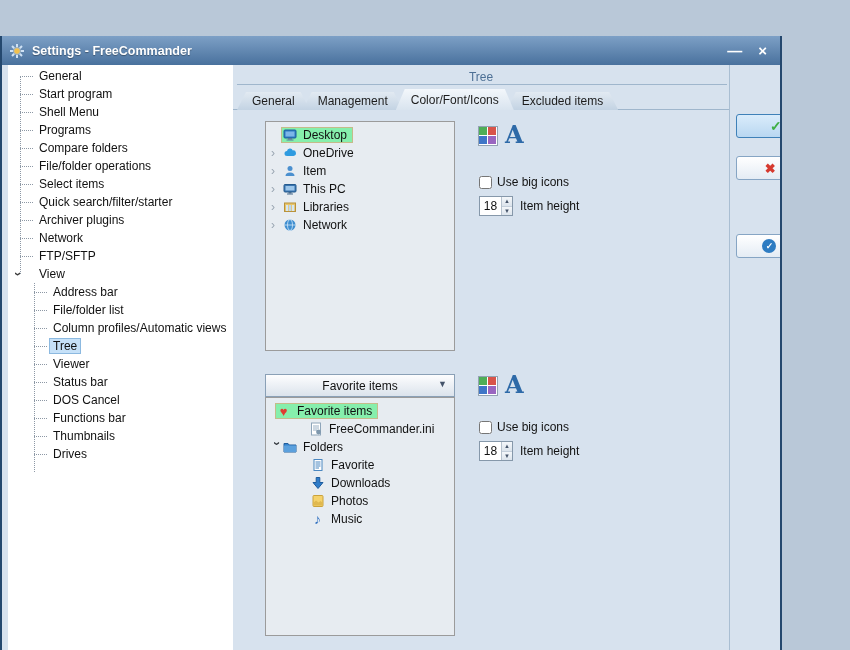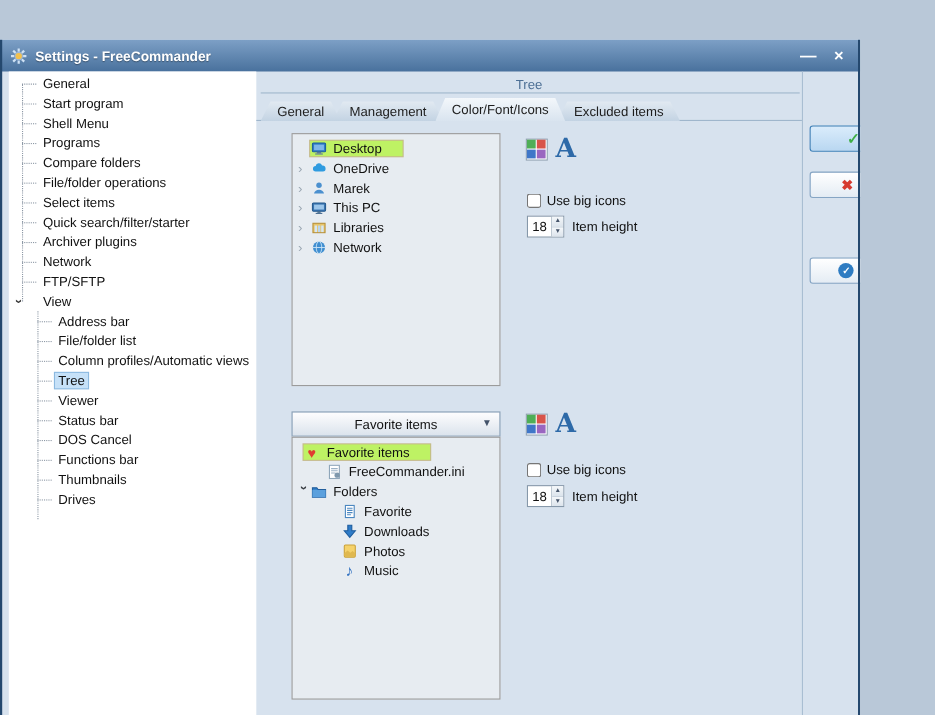--- a/index.html
+++ b/index.html
@@ -45,22 +45,22 @@
   .preview { position:absolute; background:#e7ecf1; border:1px solid #9b9b9b; padding-top:4px; overflow:hidden; }
   #box1 { left:32px; top:56px; width:190px; height:230px; }
   #box2 { left:32px; top:332px; width:190px; height:239px; }
 
   .t-row { height:18px; display:flex; align-items:center; padding-left:5px; white-space:nowrap; }
   .t-chev { width:11px; color:#9aa6b2; font-size:12px; line-height:1; flex:none; }
   .t-chev.exp { color:#3a3f45; transform:rotate(90deg); width:11px; font-weight:bold; }
   .t-icon { width:15px; height:14px; display:inline-flex; align-items:center; justify-content:center; margin-right:3px; flex:none; font-size:13px; line-height:1; }
   .t-icon svg { display:block; }
   .t-label { padding:0 3px; }
-  .t-sel { display:inline-flex; align-items:center; background:#bef264; box-shadow:0 0 0 1px #c5bb8a; padding-right:16px; }
-  .t-row.ind1 { padding-left:30px; }
+  .t-sel { display:inline-flex; align-items:center; background:#86efac; box-shadow:0 0 0 1px #c5bb8a; padding-right:2px; }
+  .t-row.ind1 { padding-left:42px; }
   .t-row.ind2 { padding-left:44px; }
 
   .glyph-heart { color:#e03c31; }
   .glyph-music { color:#2f6fc0; font-size:14px; }
 
   
   .palette { position:absolute; width:18px; height:18px; display:grid;
     grid-template-columns:8px 8px; grid-template-rows:8px 8px; gap:1px; padding:0; background:#fff; box-shadow:0 0 0 1px #93a3b3; }
   .palette i { display:block; }
   .p1 { background:#4fae57; } .p2 { background:#d8544a; } .p3 { background:#3f76c8; } .p4 { background:#9a66c0; }
@@ -240,21 +240,21 @@
         <span class="t-label">OneDrive</span>
       </div>
       <div class="t-row">
         <span class="t-chev">›</span>
         <span class="t-icon">
           <svg width="14" height="14" viewBox="0 0 14 14">
               <circle cx="7" cy="4.5" r="2.5" fill="#4b90cf"></circle>
               <path d="M2.5 12 a4.5 3.5 0 0 1 9 0 Z" fill="#4b90cf"></path>
             </svg>
         </span>
-        <span class="t-label">Marek</span>
+        <span class="t-label">Item</span>
       </div>
       <div class="t-row">
         <span class="t-chev">›</span>
         <span class="t-icon">
           <svg width="14" height="14" viewBox="0 0 14 14">
               <rect x="1" y="2.5" width="12" height="7.5" rx="1" fill="#3a75b0" stroke="#255a8e"></rect>
               <rect x="2.5" y="4" width="9" height="4.5" fill="#9cc6ea"></rect>
               <rect x="5.5" y="10" width="3" height="1.5" fill="#466a8e"></rect>
               <rect x="4" y="11.5" width="6" height="1" fill="#466a8e"></rect>
             </svg>

